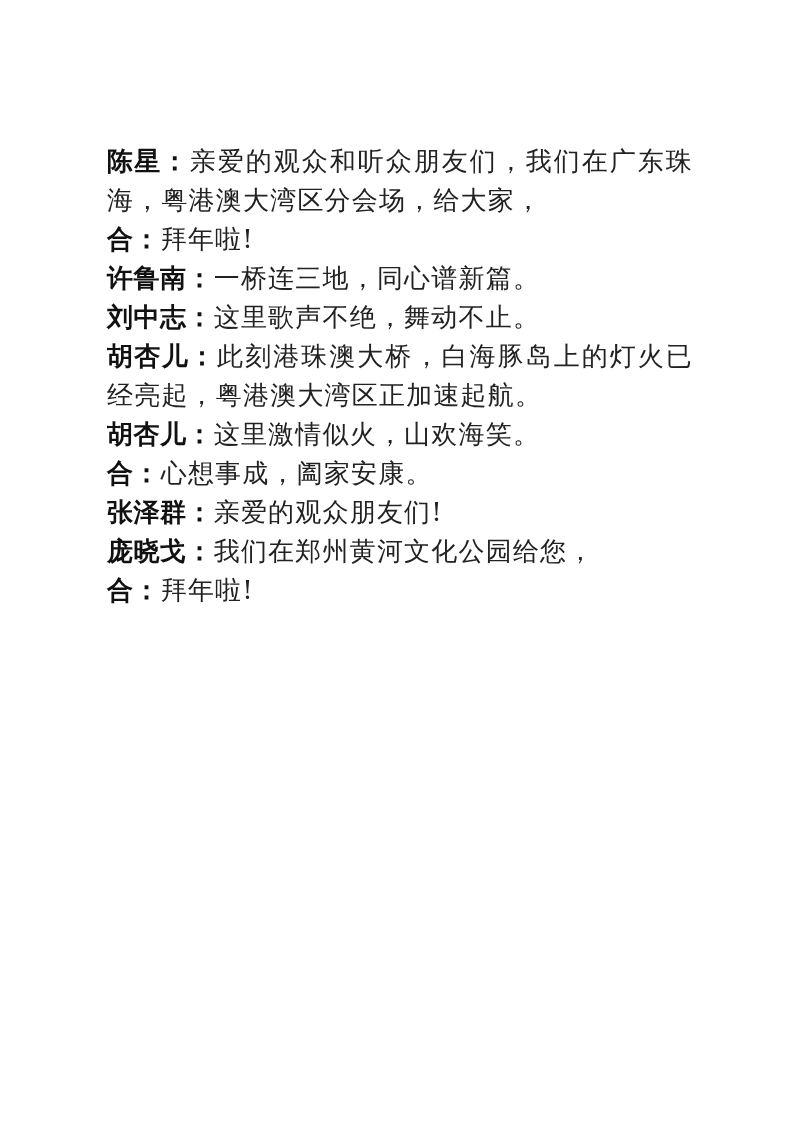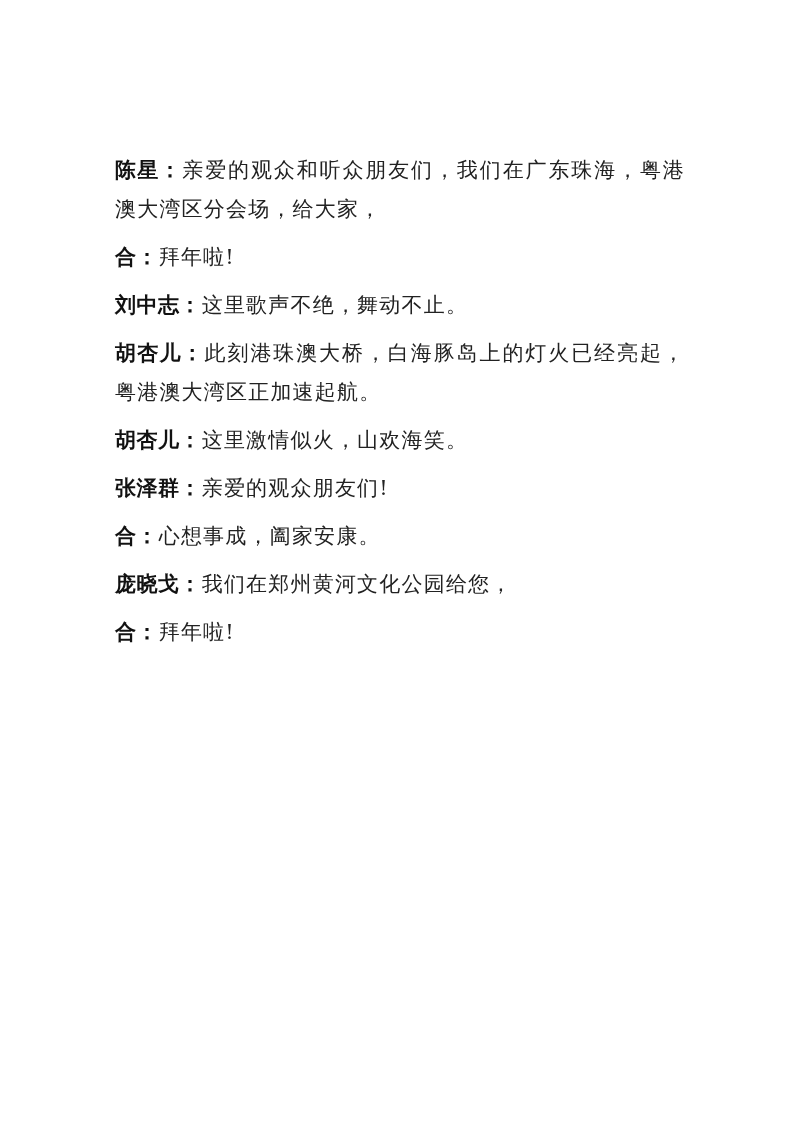--- a/index.html
+++ b/index.html
@@ -15,23 +15,23 @@
     font-family: "DejaVu Serif", "Liberation Serif", serif;
     color: #1a1a1a;
   }
   .page {
     position: absolute;
     left: 107px;
     top: 142px;
     width: 586px;
   }
   .para {
-    font-size: 21px;
+    font-size: 26px;
     line-height: 39px;
-    margin: 8px;
+    margin: 0;
     text-align: justify;
     letter-spacing: 1.2px;
     word-break: break-all;
   }
   .speaker {
     font-weight: bold;
     font-family: "DejaVu Sans", "Liberation Sans", sans-serif;
     letter-spacing: 0.5px;
     color: #111111;
   }
@@ -42,20 +42,21 @@
   .speech {
     color: #222222;
   }
 </style>
 </head>
 <body>
 
 <div class="page">
   <p class="para"><span class="speaker">陈星</span><span class="colon">：</span><span class="speech">亲爱的观众和听众朋友们，我们在广东珠海，粤港澳大湾区分会场，给大家，</span></p>
   <p class="para"><span class="speaker">合</span><span class="colon">：</span><span class="speech">拜年啦!</span></p>
+  <p class="para"><span class="speaker">许鲁南</span><span class="colon">：</span><span class="speech">一桥连三地，同心谱新篇。</span></p>
   <p class="para"><span class="speaker">刘中志</span><span class="colon">：</span><span class="speech">这里歌声不绝，舞动不止。</span></p>
   <p class="para"><span class="speaker">胡杏儿</span><span class="colon">：</span><span class="speech">此刻港珠澳大桥，白海豚岛上的灯火已经亮起，粤港澳大湾区正加速起航。</span></p>
   <p class="para"><span class="speaker">胡杏儿</span><span class="colon">：</span><span class="speech">这里激情似火，山欢海笑。</span></p>
+  <p class="para"><span class="speaker">合</span><span class="colon">：</span><span class="speech">心想事成，阖家安康。</span></p>
   <p class="para"><span class="speaker">张泽群</span><span class="colon">：</span><span class="speech">亲爱的观众朋友们!</span></p>
-  <p class="para"><span class="speaker">合</span><span class="colon">：</span><span class="speech">心想事成，阖家安康。</span></p>
   <p class="para"><span class="speaker">庞晓戈</span><span class="colon">：</span><span class="speech">我们在郑州黄河文化公园给您，</span></p>
   <p class="para"><span class="speaker">合</span><span class="colon">：</span><span class="speech">拜年啦!</span></p>
 </div>
 
 </body></html>

